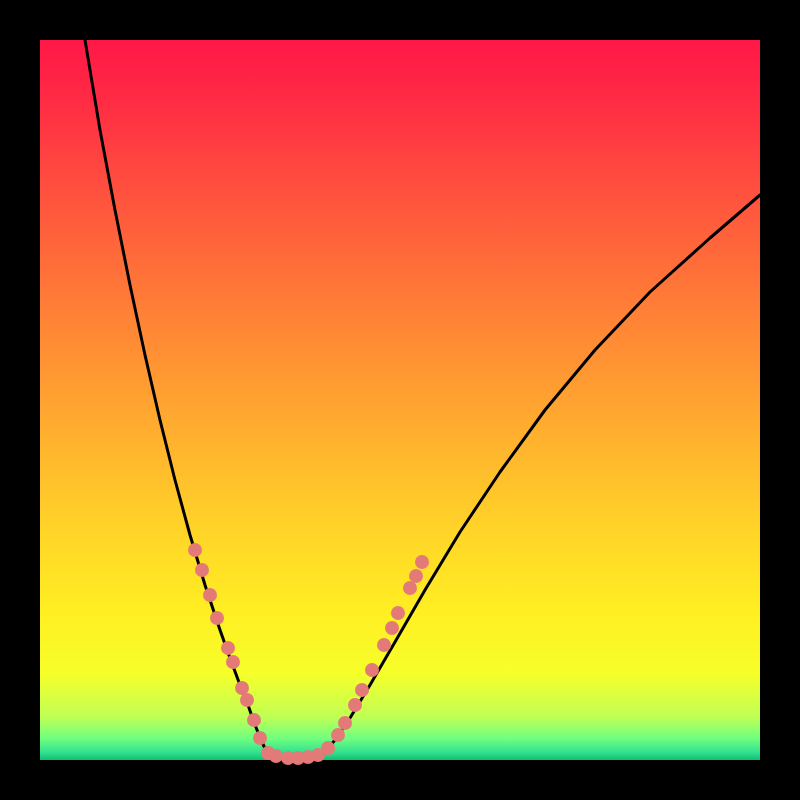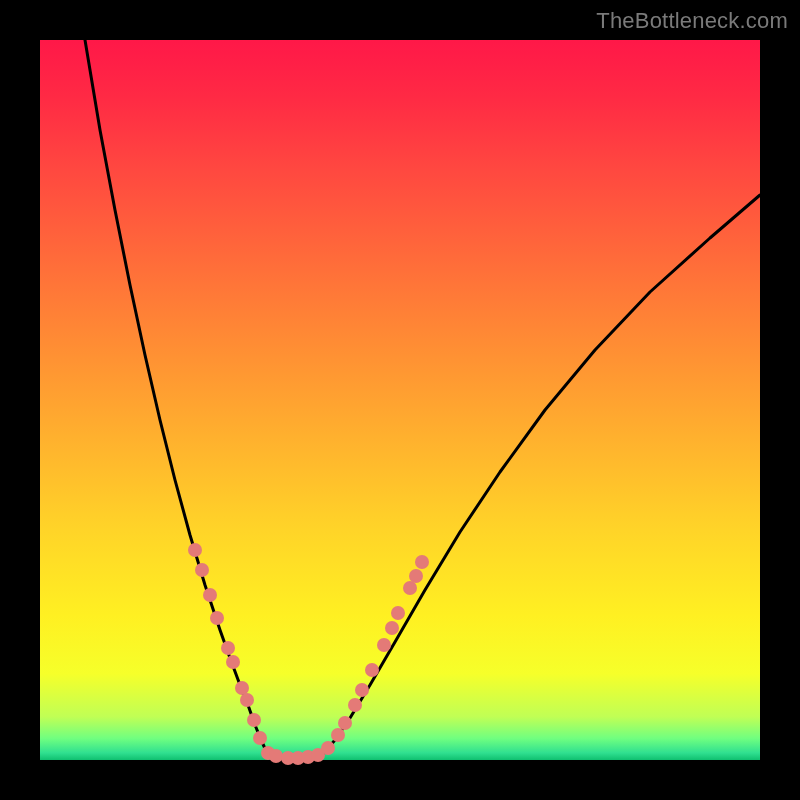--- a/index.html
+++ b/index.html
@@ -93,14 +93,13 @@
           <circle cx="332" cy="630" r="7" fill="#e47a77"></circle>
           <circle cx="344" cy="605" r="7" fill="#e47a77"></circle>
           <circle cx="352" cy="588" r="7" fill="#e47a77"></circle>
           <circle cx="358" cy="573" r="7" fill="#e47a77"></circle>
           <circle cx="370" cy="548" r="7" fill="#e47a77"></circle>
           <circle cx="376" cy="536" r="7" fill="#e47a77"></circle>
           <circle cx="382" cy="522" r="7" fill="#e47a77"></circle>
         </g>
     </svg>
   </div>
-  <div class="watermark">TheBottleneck.com</div>
 </div>
 
 </body></html>

